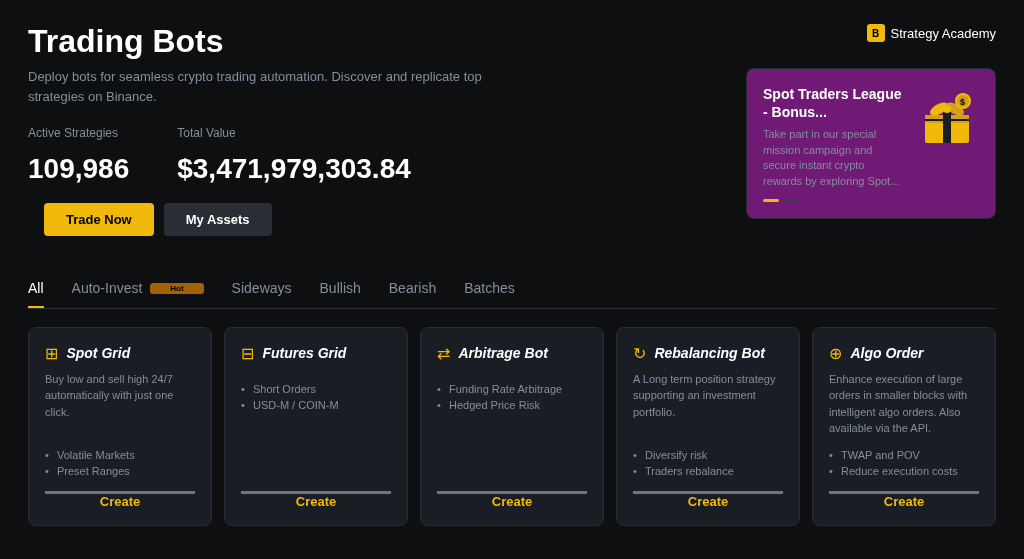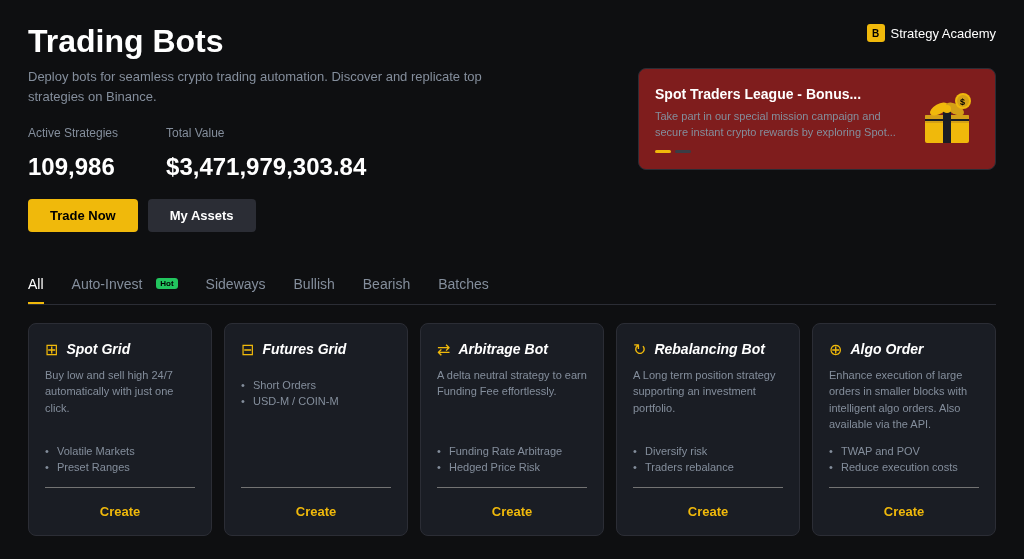--- a/index.html
+++ b/index.html
@@ -63,57 +63,58 @@
       margin-top: 20px;
       align-items: flex-end;
     }
     .stat-label {
       color: #848e9c;
       font-size: 12px;
       margin-bottom: 14px;
     }
     .stat-value {
       color: #ffffff;
-      font-size: 24px;
+      font-size: 28px;
       font-weight: 700;
       line-height: 1.1;
     }
     
     .btn-row {
       display: flex;
       gap: 10px;
       margin-top: 18px;
     }
     .btn-trade {
       background: #f0b90b;
       color: #000000;
       border: none;
       padding: 9px 22px;
       border-radius: 4px;
       font-size: 13px;
       font-weight: 600;
       cursor: pointer;
+      margin-left: 16px;
     }
     .btn-assets {
       background: #2b2d35;
       color: #ffffff;
       border: none;
       padding: 9px 22px;
       border-radius: 4px;
       font-size: 13px;
       font-weight: 600;
       cursor: pointer;
     }
     
     .promo-card {
       position: absolute;
       top: 68px;
       right: 28px;
-      width: 358px;
-      background: #7f1d1d;
+      width: 250px;
+      background: #701a75;
       border: 1px solid #2b2d35;
       border-radius: 8px;
       padding: 16px;
       display: flex;
       gap: 12px;
     }
     .promo-text {
       flex: 1;
     }
     .promo-title {
@@ -164,27 +165,27 @@
       cursor: pointer;
       position: relative;
       font-weight: 500;
     }
     .tab-item.active {
       color: #ffffff;
       border-bottom: 2px solid #f0b90b;
     }
     .tab-badge {
       display: inline-block;
-      background: #22c55e;
+      background: #a16207;
       color: #000;
       font-size: 8px;
       font-weight: 700;
-      padding: 1px 4px;
+      padding: 1px 20px;
       border-radius: 3px;
-      margin-left: 10px;
+      margin-left: 4px;
       vertical-align: middle;
       position: relative;
       top: -1px;
     }
     
     .cards-grid {
       display: flex;
       gap: 12px;
       margin-top: 18px;
     }
@@ -237,22 +238,22 @@
       color: #848e9c;
     }
     .card-create-btn {
       background: transparent;
       color: #f0b90b;
       border: none;
       font-size: 13px;
       font-weight: 600;
       cursor: pointer;
       text-align: center;
-      padding-top: 16px;
-      border-top: 1px solid #737373;
+      padding-top: 0;
+      border-top: 3px solid #737373;
       margin-top: auto;
     }
   </style>
 </head>
 <body>
 
 <div class="page-wrapper">
 
   <div class="header-row">
     <h1 class="page-title">Trading Bots</h1>
@@ -353,21 +354,20 @@
           <div class="card-feature">Short Orders</div>
           <div class="card-feature">USD-M / COIN-M</div>
         </div>
       <button class="card-create-btn">Create</button>
     </div>
       <div class="bot-card">
       <div class="card-header">
         <span class="card-icon">⇄</span>
         <span class="card-title">Arbitrage Bot</span>
       </div>
-      <p class="card-desc">A delta neutral strategy to earn Funding Fee effortlessly.</p>
       <div class="card-features">
           <div class="card-feature">Funding Rate Arbitrage</div>
           <div class="card-feature">Hedged Price Risk</div>
         </div>
       <button class="card-create-btn">Create</button>
     </div>
       <div class="bot-card">
       <div class="card-header">
         <span class="card-icon">↻</span>
         <span class="card-title">Rebalancing Bot</span>

